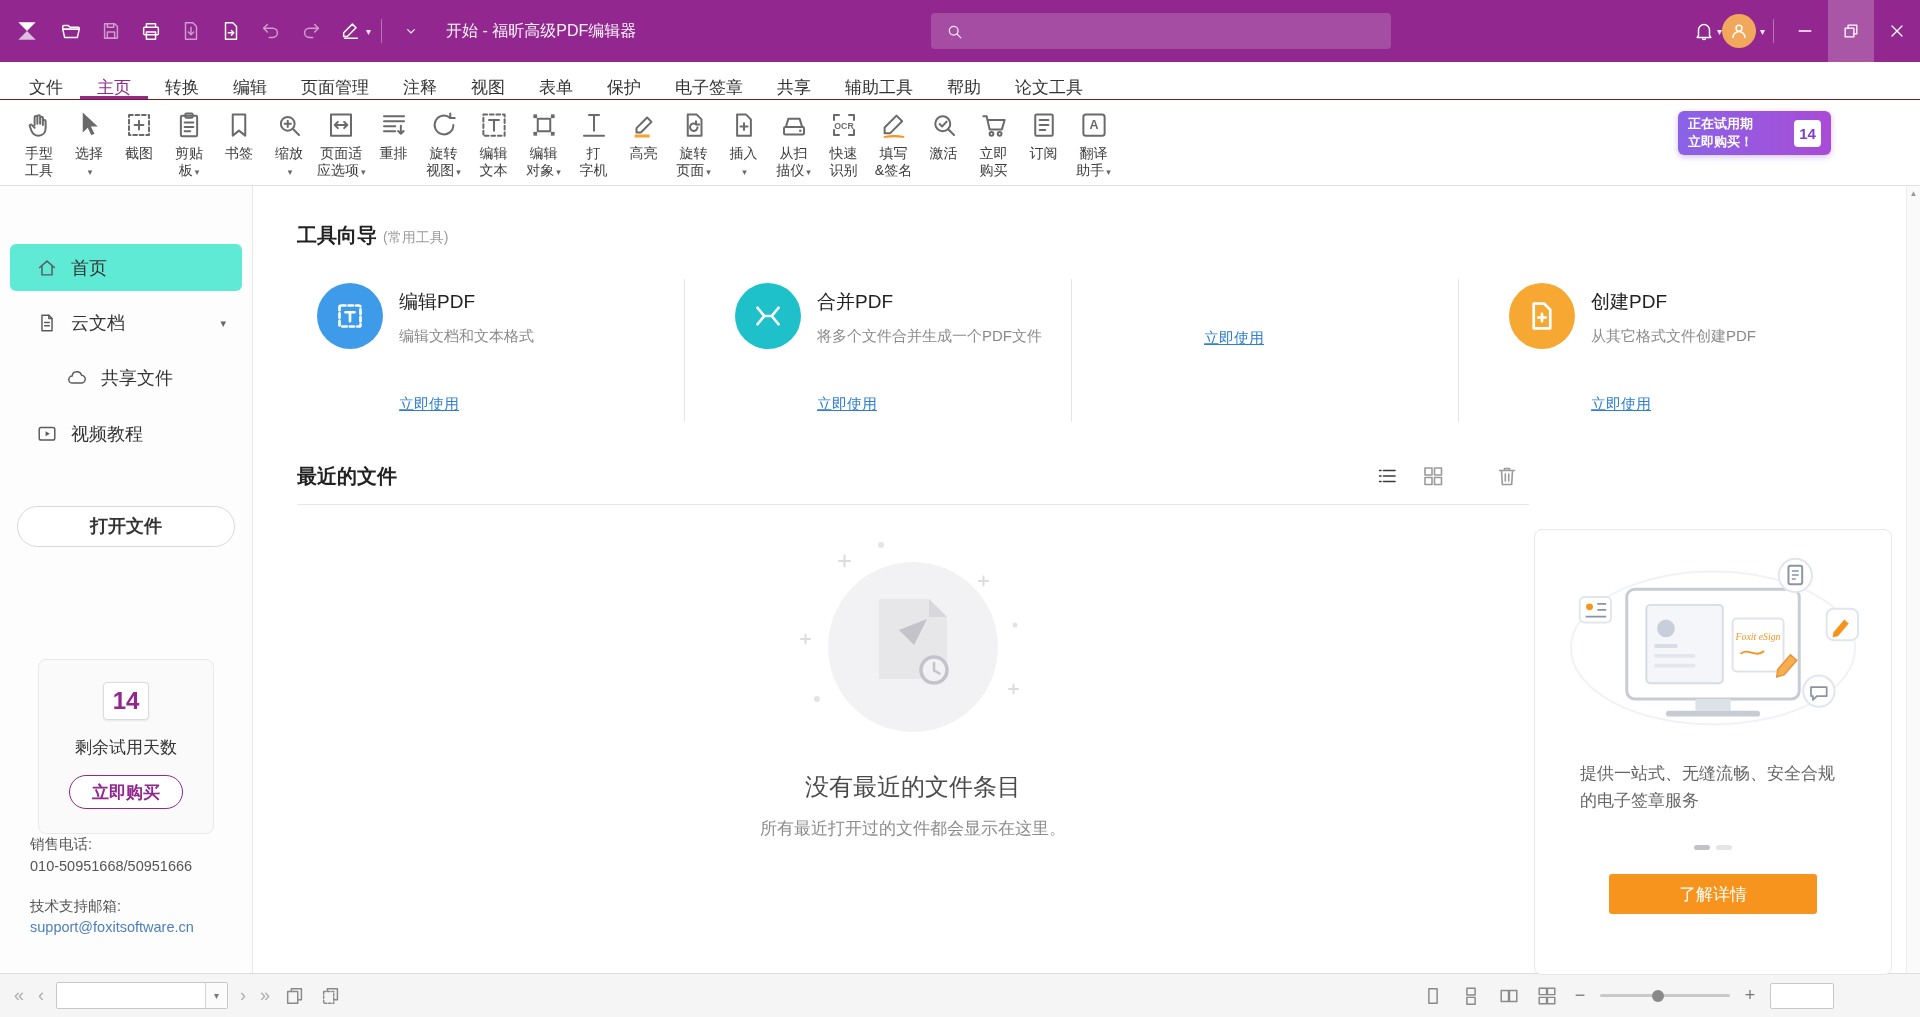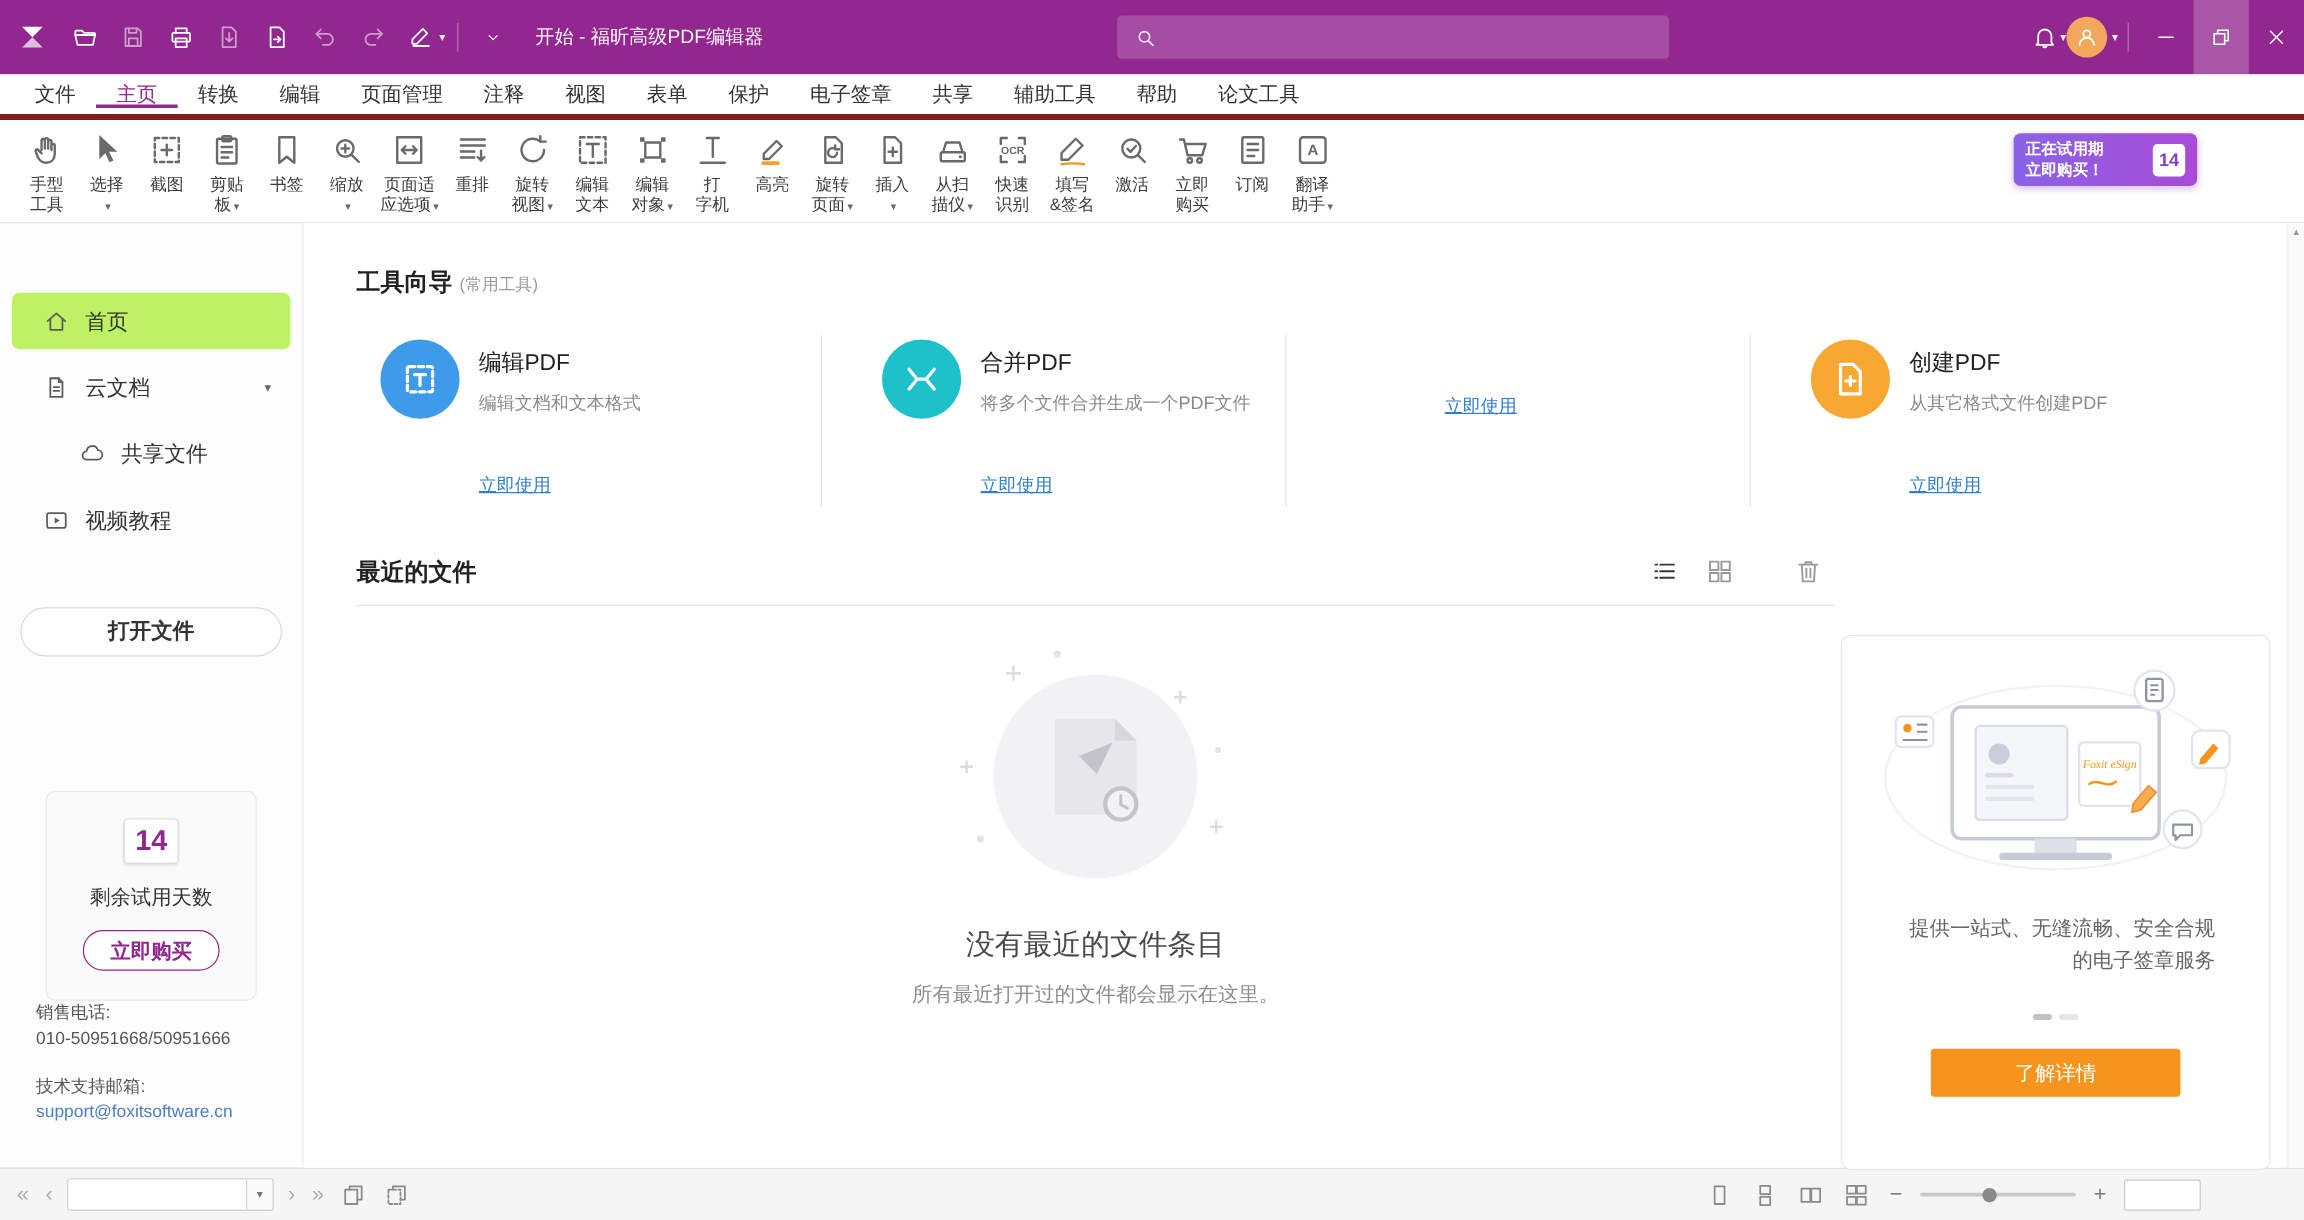--- a/index.html
+++ b/index.html
@@ -24,41 +24,41 @@
   .tb-search input{flex:1;background:transparent;border:none;outline:none;color:#fff;font-size:16px;font-family:inherit}
   .tb-search input::placeholder{color:#EBD8EA}
   .tb-right{display:flex;align-items:center;height:62px}
   .avatar{width:34px;height:34px;border-radius:50%;background:#F2A85C;display:flex;align-items:center;justify-content:center;color:#fff;overflow:hidden}
   .avatar svg{width:22px;height:22px}
   .win-btn{width:46px;height:62px;border:none;background:transparent;color:#fff;display:flex;align-items:center;justify-content:center}
   .win-btn svg{width:20px;height:20px}
   .win-btn.hl{background:rgba(255,255,255,.22)}
 
   
-  .menubar{height:38px;flex:0 0 auto;display:flex;align-items:center;padding-left:12px;border-bottom:5px solid #7f1d1d;background:#fff}
+  .menubar{height:38px;flex:0 0 auto;display:flex;align-items:flex-end;padding-left:12px;border-bottom:1px solid #7f1d1d;background:#fff}
   .mn{border:none;background:transparent;font-size:17px;color:#333;padding:0 17px;cursor:default;font-family:inherit}
   .mn.active{color:#92278F;font-weight:normal;box-shadow:inset 0 -3px 0 #92278F}
 
   
   .ribbon{height:86px;flex:0 0 auto;background:#fff;border-bottom:1px solid #E2E2E2;display:flex;align-items:flex-start;padding:8px 0 0 14px;position:relative}
   .rb-btn{border:none;background:transparent;min-width:50px;max-width:62px;display:flex;flex-direction:column;align-items:center;padding:2px 3px;font-family:inherit}
   .rb-btn .ric{width:30px;height:30px;color:#6A6A6A;margin-bottom:5px;flex:0 0 auto}
   .rlb-wrap{text-align:center;font-size:14px;line-height:1.22;color:#3C3C3C}
   .rlb{white-space:pre-line}
   .rcaret{font-size:9px;color:#666;margin-left:2px}
   .trial-badge{position:absolute;right:89px;top:11px;width:153px;height:44px;border-radius:6px;
       background:linear-gradient(90deg,#8A63E6,#A94BD6);display:flex;align-items:center;padding:0 10px;gap:10px;box-shadow:0 2px 6px rgba(140,80,220,.35)}
   .trial-badge .tlines{color:#fff;font-size:13px;line-height:1.35;font-weight:bold;white-space:nowrap}
   .trial-badge .tcount{margin-left:auto;width:27px;height:27px;background:#fff;border-radius:4px;color:#7E3FD0;font-weight:bold;font-size:15px;display:flex;align-items:center;justify-content:center}
 
   
   .bodywrap{flex:1;display:flex;min-height:0}
   .sidebar{width:253px;flex:0 0 auto;background:#FDFDFD;border-right:1px solid #E8E8E8;display:flex;flex-direction:column;padding-top:58px}
   .side-item{height:48px;margin:0 10px 8px 10px;display:flex;align-items:center;padding-left:26px;gap:13px;border-radius:6px;font-size:18px;color:#333;cursor:default}
-  .side-item.active{background:#bef264}
+  .side-item.active{background:#5eead4}
   .side-item .sic{width:22px;height:22px;color:#5B5B5B;flex:0 0 auto}
   .side-item.sub{padding-left:56px}
   .side-caret{margin-left:auto;margin-right:16px;font-size:11px;color:#666}
   .open-file-btn{margin:40px 17px 0 17px;height:42px;border:1px solid #D9D9D9;border-radius:21px;background:#fff;font-size:18px;font-weight:bold;color:#333;font-family:inherit}
   .trial-card{width:176px;margin:112px auto 0 auto;background:#FAFAFA;border:1px solid #E9E9E9;border-radius:8px;display:flex;flex-direction:column;align-items:center;padding:22px 0 24px 0}
   .trial-days{width:46px;height:38px;background:#fff;border:1px solid #DBDBDB;border-radius:4px;box-shadow:0 1px 2px rgba(0,0,0,.08);color:#92278F;font-size:24px;font-weight:bold;display:flex;align-items:center;justify-content:center}
   .trial-label{margin-top:16px;font-size:17px;color:#333}
   .trial-buy{margin-top:16px;height:34px;padding:0 22px;border:1px solid #92278F;border-radius:17px;background:#fff;color:#92278F;font-size:17px;font-weight:bold;font-family:inherit}
   .contact{margin-top:auto;padding:0 0 34px 30px;font-size:14.5px;color:#555;line-height:1.5}
   .contact .c-gap{height:18px}
@@ -85,21 +85,21 @@
   .view-controls{margin-left:auto;display:flex;align-items:center;gap:18px;padding-right:8px}
   .vbtn{border:none;background:transparent;padding:2px;display:flex}
   .vbtn svg{width:24px;height:24px}
   .vbtn.on{color:#3A3A3A}.vbtn.off{color:#9A9A9A}
   .vbtn.trash{margin-left:28px;color:#9A9A9A}
   .recent-body{display:flex;flex-direction:column;align-items:center;padding-top:26px}
   .empty-title{font-size:24px;color:#4A4A4A;font-weight:500;margin-top:4px}
   .empty-sub{font-size:17px;color:#8C8C8C;margin-top:14px}
 
   .promo{position:absolute;right:28px;top:343px;width:358px;height:446px;background:#fff;border:1px solid #E7E7E7;border-radius:8px;display:flex;flex-direction:column;align-items:center;padding:20px 18px}
-  .promo-text{margin-top:14px;width:266px;text-align:right;font-size:17px;color:#666;line-height:1.6}
+  .promo-text{margin-top:14px;width:266px;text-align:left;font-size:17px;color:#666;line-height:1.6}
   .promo-dots{margin-top:14px;display:flex;gap:6px;align-items:center}
   .pdot{width:16px;height:5px;border-radius:3px}
   .pdot.on{background:#C2C2C6}.pdot.off{background:#E5E5E8}
   .promo-btn{margin-top:24px;width:208px;height:40px;background:#F7941D;border:none;border-radius:3px;color:#fff;font-size:17px;font-family:inherit}
 
   .vscroll{position:absolute;right:0;top:0;bottom:0;width:14px;background:#FAFAFA;border-left:1px solid #EEE;display:flex;justify-content:center;padding-top:4px}
   .vscroll .sarrow{font-size:8px;color:#999;line-height:1}
 
   
   .statusbar{height:44px;flex:0 0 auto;background:#F5F5F5;border-top:1px solid #DCDCDC;display:flex;align-items:center;padding:0 86px 0 12px}

